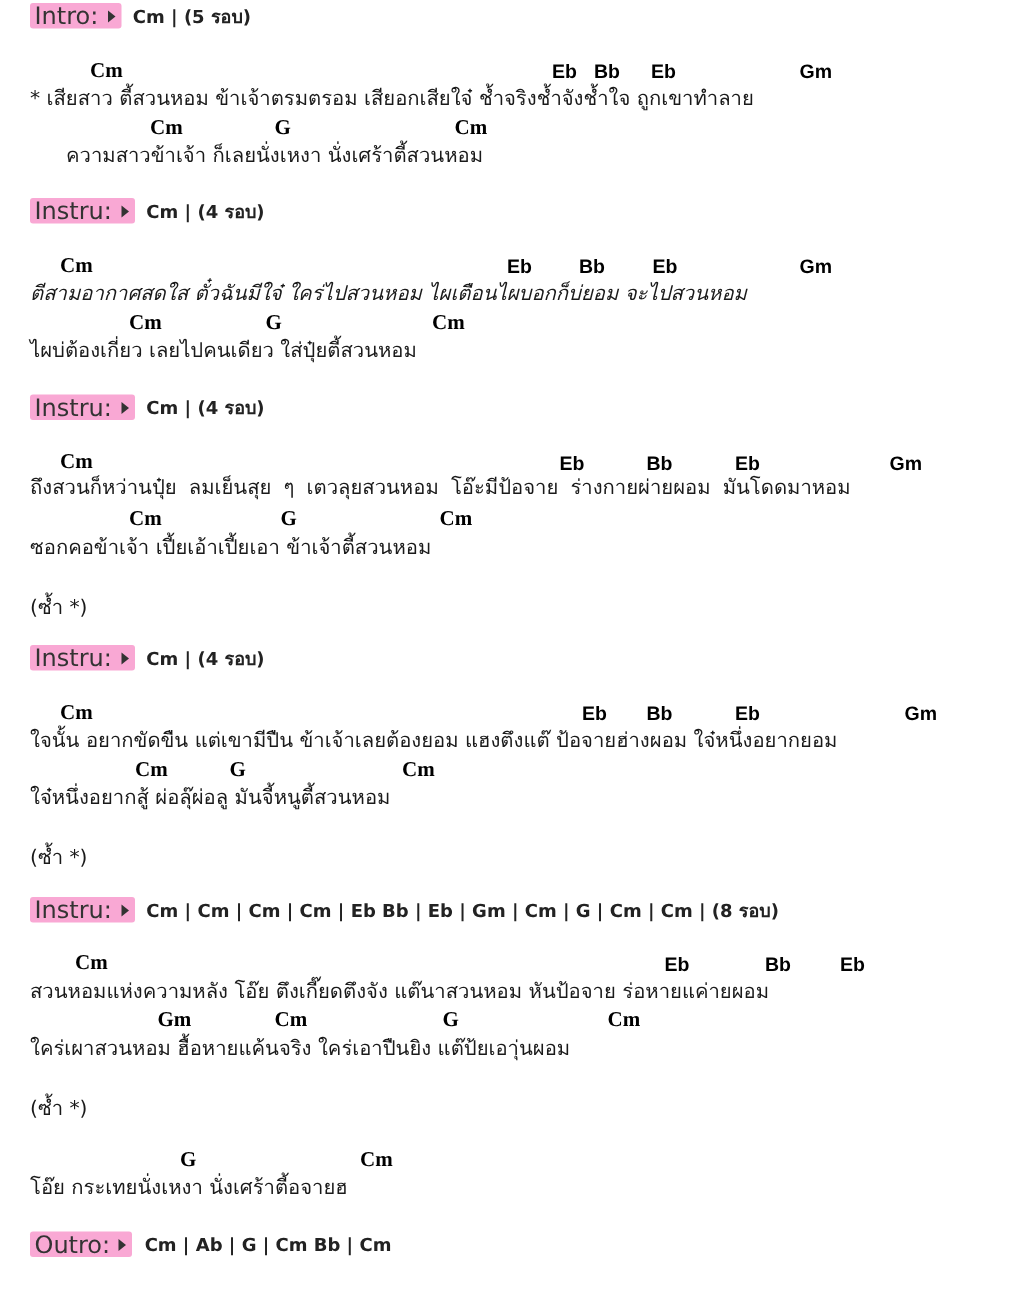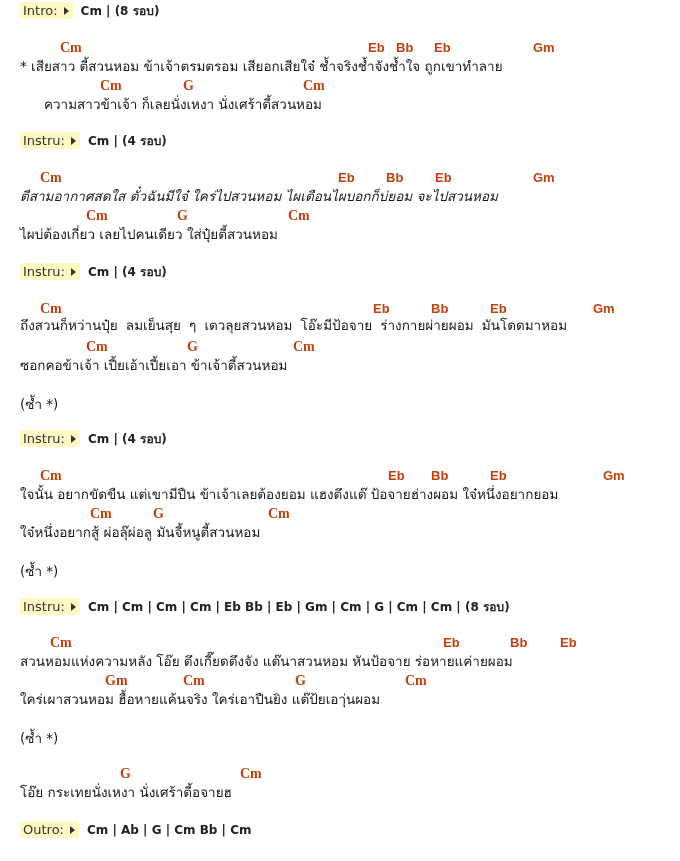--- a/index.html
+++ b/index.html
@@ -2,41 +2,41 @@
 <html><head>
 <meta charset="utf-8">
 <style>
   html, body { margin:0; padding:0; background:#ffffff; }
   body { width:680px; height:861px; position:relative; overflow:hidden;
          font-family:"DejaVu Sans", "Liberation Sans", sans-serif; color:#1a1a1a; }
   .line { position:absolute; left:20px; white-space:nowrap; }
   .lyric { font-size:13.5px; line-height:18px; }
   .chordrow { position:absolute; left:0; height:16px; width:680px; }
   .chord { position:absolute; font-family:"Liberation Sans", sans-serif; font-weight:bold;
-           font-size:13px; color:#c2410c; }
+           font-size:13px; color:#000000; }
   .chord.serif { font-family:"Liberation Serif", serif; font-size:14px; }
   .section { position:absolute; left:20px; height:17px; display:flex; align-items:center; }
-  .badge { background:#fef9c3; border-radius:2px; padding:0 4px 0 3px; height:17px;
-           display:flex; align-items:center; font-size:13px; color:#333;
+  .badge { background:#f9a8d4; border-radius:2px; padding:0 4px 0 3px; height:17px;
+           display:flex; align-items:center; font-size:16px; color:#333;
            font-family:"DejaVu Sans", sans-serif; }
   .tri { width:0; height:0; border-top:4px solid transparent; border-bottom:4px solid transparent;
          border-left:5px solid #333; margin-left:6px; }
   .seq { margin-left:8px; font-weight:bold; font-size:12px; color:#222;
          font-family:"DejaVu Sans", sans-serif; }
   .repeat { position:absolute; left:20px; font-size:13.5px; }
 </style>
 </head>
 <body>
 
 <div class="section" style="top:2px">
   <div class="badge">
       <span>Intro:</span>
       <span class="tri"></span>
     </div>
-  <span class="seq">Cm | (8 รอบ)</span>
+  <span class="seq">Cm | (5 รอบ)</span>
 </div>
 
 <div id="v0">
     <div class="chordrow" style="top: 40px;">
       <span class="chord serif" style="left: 60px;">Cm</span>
       <span class="chord" style="left: 368px;">Eb</span>
       <span class="chord" style="left: 396px;">Bb</span>
       <span class="chord" style="left: 434px;">Eb</span>
       <span class="chord" style="left: 533px;">Gm</span>
     </div>

